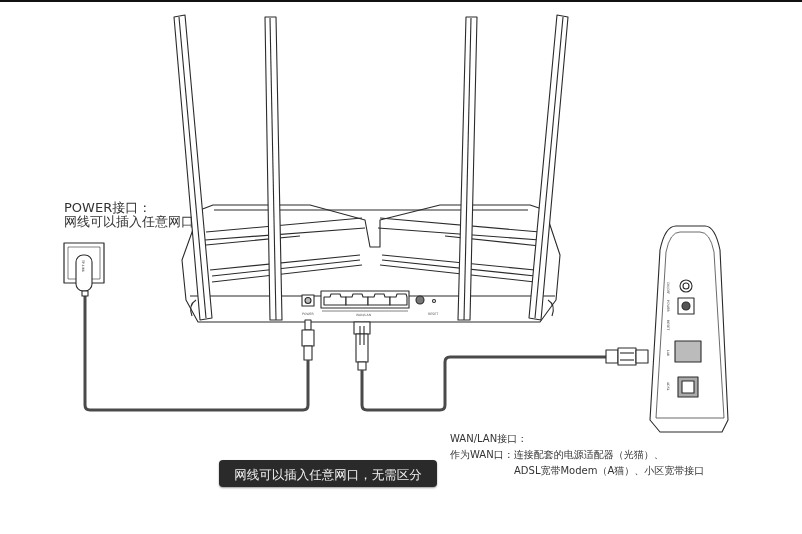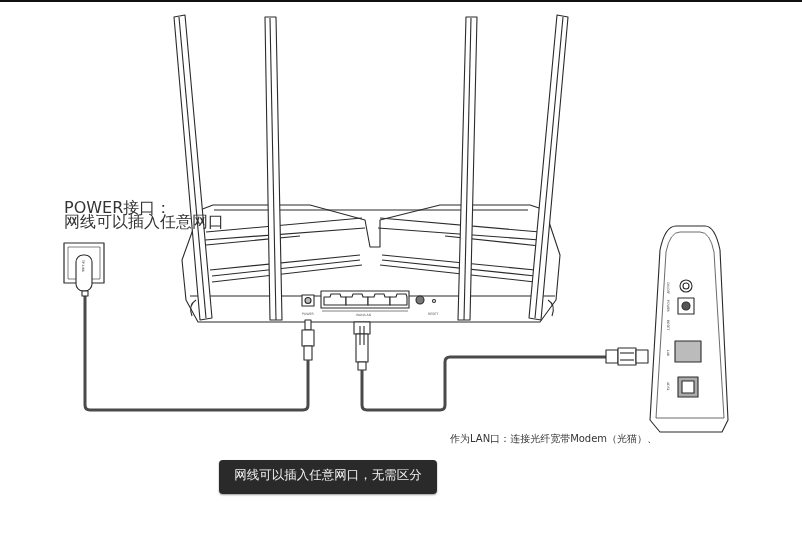--- a/index.html
+++ b/index.html
@@ -1,23 +1,23 @@
 <!DOCTYPE html>
 <html><head>
 <meta charset="utf-8">
 <style>
   html, body { margin:0; padding:0; background:#ffffff; }
   body { width:802px; height:534px; position:relative; overflow:hidden; font-family:"DejaVu Sans","Liberation Sans",sans-serif; color:#333; }
   .top-rule { position:absolute; left:0; top:0; width:802px; height:2px; background:#111; }
   svg.art { position:absolute; left:0; top:0; }
-  .label { position:absolute; font-size:16px; line-height:14px; color:#333; white-space:nowrap; }
+  .label { position:absolute; font-size:13px; line-height:14px; color:#333; white-space:nowrap; }
   .power-label { left:64px; top:201px; }
   .wan-label { left:450px; top:431px; font-size:10px; line-height:16px; }
   .wan-label .indent { padding-left:64px; }
-  .tip-badge { position:absolute; left:219px; top:460px; width:218px; height:34px; background:#2a2a2a; border-radius:4px; color:#f2f2f2; font-size:12.5px; line-height:30px; text-align:center; box-shadow:0 1px 2px rgba(0,0,0,.4); }
+  .tip-badge { position:absolute; left:219px; top:460px; width:218px; height:27px; background:#2a2a2a; border-radius:4px; color:#f2f2f2; font-size:12.5px; line-height:30px; text-align:center; box-shadow:0 1px 2px rgba(0,0,0,.4); }
   .tiny { font-size:3.2px; fill:#555; font-family:"DejaVu Sans",sans-serif; }
 </style>
 </head>
 <body>
 
 <div class="top-rule"></div>
 
 <svg class="art" width="802" height="534" viewBox="0 0 802 534">
   <g fill="none" stroke="#2b2b2b" stroke-width="1.1" stroke-linejoin="round">
 
@@ -132,18 +132,20 @@
   <text class="tiny" x="0" y="0" transform="translate(667 382) rotate(90)">ADSL</text>
   <text class="tiny" x="0" y="0" transform="translate(82 260) rotate(90)">TP-LINK</text>
 </svg>
 
 <div class="label power-label">
   <div>POWER接口：</div>
   <div>网线可以插入任意网口</div>
 </div>
 
 <div class="label wan-label">
+  <div>WAN/LAN接口：</div>
   <div>
-    <span>作为LAN口：</span><span>连接光纤宽带Modem（光猫）、</span>
+    <span>作为WAN口：</span><span>连接配套的电源适配器（光猫）、</span>
   </div>
+  <div class="indent">ADSL宽带Modem（A猫）、小区宽带接口</div>
 </div>
 
 <div class="tip-badge">网线可以插入任意网口，无需区分</div>
 
 </body></html>

